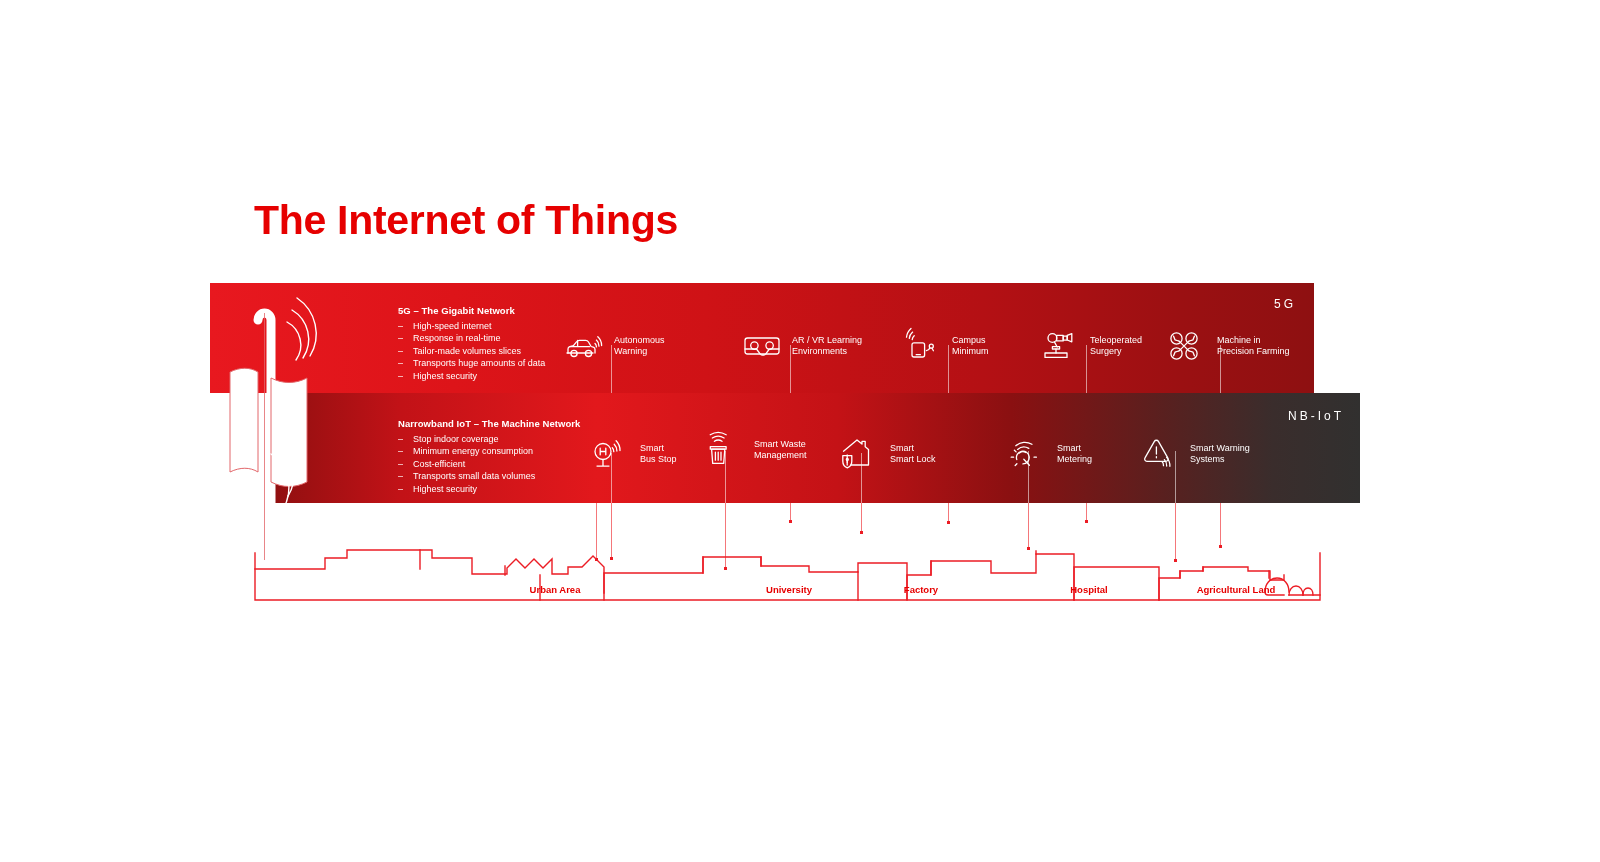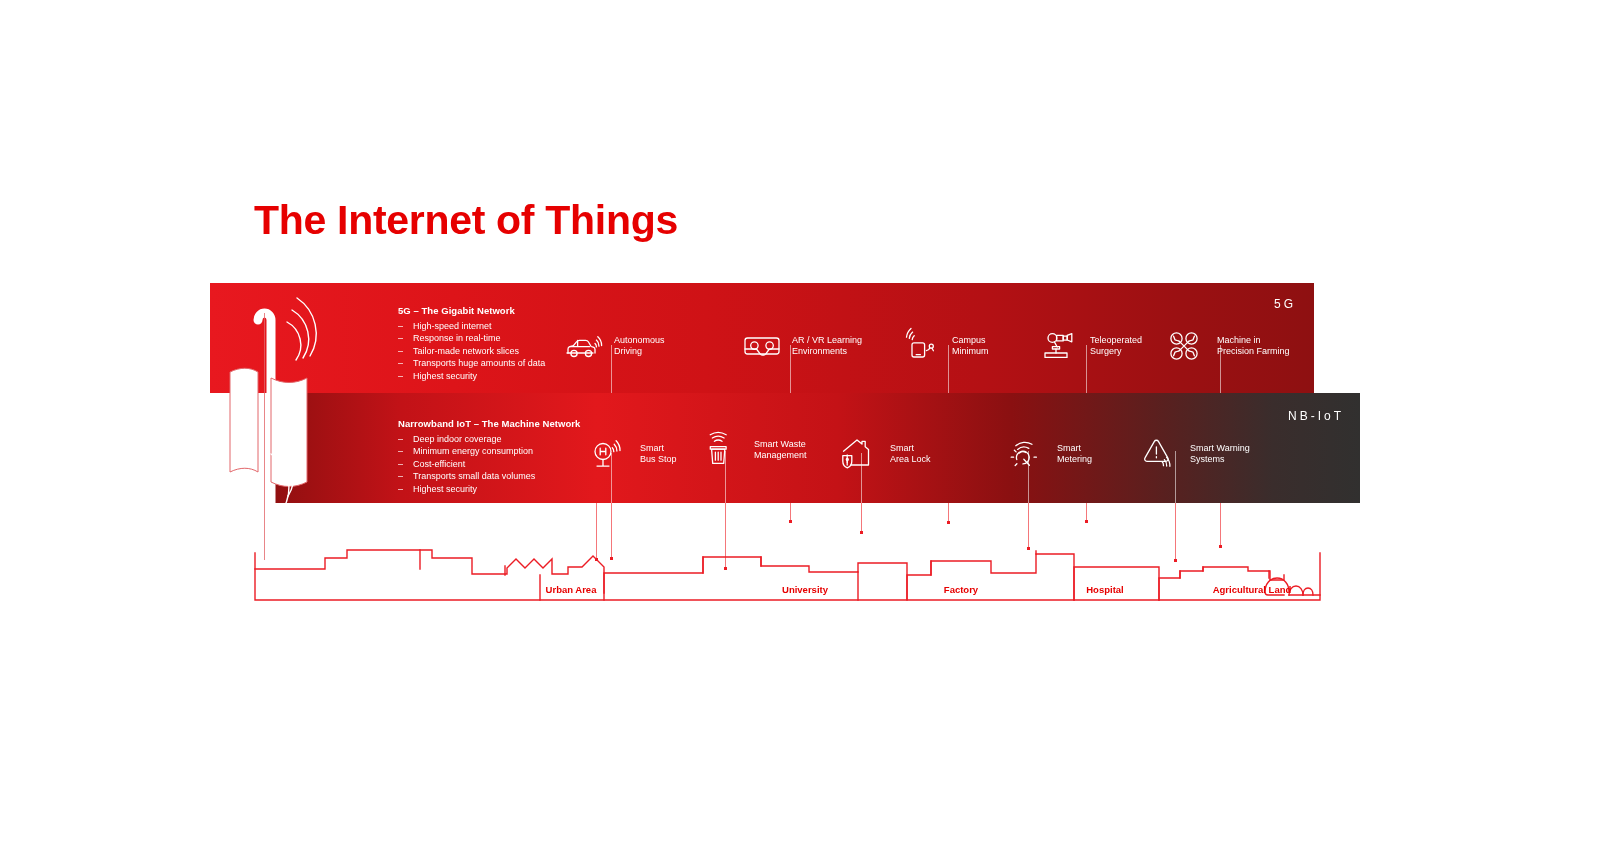--- a/index.html
+++ b/index.html
@@ -79,60 +79,60 @@
   
   .tower { position: absolute; left: 222px; top: 300px; width: 140px; height: 275px; }
   .tower svg { display:block; width:100%; height:100%; overflow: visible; }
 
   
   .skyline { position: absolute; left: 250px; top: 505px; width: 1075px; height: 100px; }
   .skyline svg { display: block; width: 100%; height: 100%; overflow: visible; }
 
   .place {
     position: absolute; color: #e60000; font-size: 9.5px;
-    font-weight: bold; white-space: nowrap; transform: translateX(-50%); margin-left: 16px;
+    font-weight: bold; white-space: nowrap; transform: translateX(-50%);
   }
 </style>
 </head>
 <body>
 
 <div id="stage">
 
   <div class="title">The Internet of Things</div>
 
   <div class="band band-5g">
     <div class="band-badge badge-5g">5G</div>
 
     <div class="band-text bt-5g">
       <div class="bt-head">5G – The Gigabit Network</div>
       <ul>
         <li>High-speed internet</li>
         <li>Response in real-time</li>
-        <li>Tailor-made network slices</li>
+        <li>Tailor-made volumes slices</li>
         <li>Transports huge amounts of data</li>
         <li>Highest security</li>
       </ul>
     </div>
 
     <div class="node" style="left:352px; top:42px;">
       <span class="ico">
         <svg viewBox="0 0 46 42" fill="none" stroke="#fff" stroke-width="1.3" stroke-linecap="round" stroke-linejoin="round">
           <path d="M5 28h26"></path>
           <path d="M6 28v-4c0-1 .7-2 1.8-2.3l3.6-1 3.3-4c.7-.9 1.6-1.3 2.7-1.3h6.2c1.2 0 2.3.6 2.9 1.6l2.6 4.5 2.1.6c1 .3 1.8 1.2 1.8 2.3V28"></path>
           <path d="M15.6 15.4v6.2M27.5 21.7H7.8"></path>
           <circle cx="12" cy="28.4" r="3.1" fill="none"></circle>
           <circle cx="26.5" cy="28.4" r="3.1" fill="none"></circle>
           <path d="M33 18.5a4.6 4.6 0 0 1 1.4 3.4"></path>
           <path d="M34.4 15.1a8.1 8.1 0 0 1 2.6 6.1"></path>
           <path d="M35.8 11.7a11.6 11.6 0 0 1 3.8 8.8"></path>
         </svg>
       </span>
       <span class="lbl">
         <span>Autonomous</span><br>
-        <span>Driving</span>
+        <span>Warning</span>
       </span>
     </div>
 
     <div class="node" style="left:530px; top:42px;">
       <span class="ico">
         <svg viewBox="0 0 46 42" fill="none" stroke="#fff" stroke-width="1.3" stroke-linecap="round" stroke-linejoin="round">
           <rect x="5" y="13" width="34" height="16" rx="2.5"></rect>
           <path d="M5 24h11.5l3.6 4.8c.6.8 1.2 1.2 1.9 1.2h1.9c.7 0 1.3-.4 1.9-1.2L29.4 24H39"></path>
           <circle cx="14.4" cy="20.6" r="3.7"></circle>
           <circle cx="29.6" cy="20.6" r="3.7"></circle>
@@ -205,21 +205,21 @@
     <div class="conn" style="left:876px; top:62px; height:48px;"></div>
     <div class="conn" style="left:1010px; top:62px; height:48px;"></div>
   </div>
 
   <div class="band band-nb">
     <div class="band-badge badge-nb">NB-IoT</div>
 
     <div class="band-text bt-nb">
       <div class="bt-head">Narrowband IoT – The Machine Network</div>
       <ul>
-        <li>Deep indoor coverage</li>
+        <li>Stop indoor coverage</li>
         <li>Minimum energy consumption</li>
         <li>Cost-efficient</li>
         <li>Transports small data volumes</li>
         <li>Highest security</li>
       </ul>
     </div>
 
     <div class="node" style="left:318px; top:40px;">
       <span class="ico">
         <svg viewBox="0 0 46 42" fill="none" stroke="#fff" stroke-width="1.3" stroke-linecap="round" stroke-linejoin="round">
@@ -260,21 +260,21 @@
           <path d="M5.5 18.2L19 6.9l5 4.2V8.4h3.2v5.4l3.3 2.8"></path>
           <path d="M30.5 16.6V32H12.8"></path>
           <path d="M9.2 22v10"></path>
           <path d="M13.8 22.6h-9v5.6c0 3.4 2.2 5.7 4.5 6.6 2.3-.9 4.5-3.2 4.5-6.6z"></path>
           <path d="M9.3 27.2v2.2"></path>
           <circle cx="9.3" cy="26.4" r="1"></circle>
         </svg>
       </span>
       <span class="lbl">
         <span>Smart</span><br>
-        <span>Area Lock</span>
+        <span>Smart Lock</span>
       </span>
     </div>
 
     <div class="node" style="left:735px; top:40px;">
       <span class="ico">
         <svg viewBox="0 0 46 42" fill="none" stroke="#fff" stroke-width="1.3" stroke-linecap="round" stroke-linejoin="round">
           <path d="M11.8 26.6a6.4 6.4 0 1 1 6.1 4.3"></path>
           <path d="M18.8 26.2l5.6 6.1"></path>
           <path d="M6.2 24.2h2.4M29 24.2h2.4M10.2 32.5l1.7-1.7M9.4 17.2l1.7 1.7"></path>
           <path d="M14.4 20.1a5.6 5.6 0 0 1 6.3-.6"></path>
@@ -381,17 +381,17 @@
         <path d="M1053 90c0-4 2-7 5-7s5 3 5 7"></path>
         <path d="M1039 90h31"></path>
 
         <path d="M170 45v19M255 61v9M290 70v25M453 52v16M511 61v-9M608 67v28M681 56v14M786 49v-3M930 66v7M953 62v4M1019 66v7"></path>
       </g>
     </svg>
   </div>
 
   <div class="place" style="left:555px; top:584px;">Urban Area</div>
   <div class="place" style="left:789px; top:584px;">University</div>
-  <div class="place" style="left:945px; top:584px;">Factory</div>
+  <div class="place" style="left:921px; top:584px;">Factory</div>
   <div class="place" style="left:1089px; top:584px;">Hospital</div>
   <div class="place" style="left:1236px; top:584px;">Agricultural Land</div>
 
 </div>
 
 </body></html>

